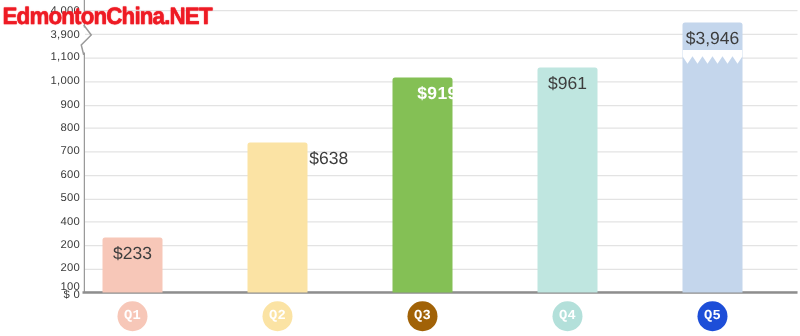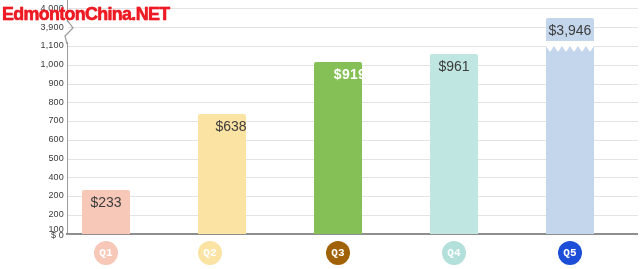--- a/index.html
+++ b/index.html
@@ -149,22 +149,22 @@
       <polyline points="5,0 11,8 3,16 5,24" fill="none" stroke="#9a9a9a" stroke-width="1.2"></polyline>
     </svg>
   </div>
   <div id="axis-baseline"></div>
 
   <div id="bars-layer">
       <div style="position: absolute; left: 82px; top: 190.312px; width: 48px; height: 43.6875px; background: rgb(247, 199, 184); border-radius: 2px 2px 0px 0px;"></div>
       <div class="bar-value" style="left: 82px; width: 48px; top: 197.312px; color: rgb(61, 61, 61);">$233</div>
       <div class="cat-badge" style="left: 94px; background: rgb(247, 199, 184);">Q1</div>
       <div style="position: absolute; left: 198px; top: 114.375px; width: 48px; height: 119.625px; background: rgb(251, 227, 164); border-radius: 2px 2px 0px 0px;"></div>
-      <div class="bar-value" style="left: 182px; width: 32px; top: 121.375px; color: rgb(61, 61, 61); padding-left: 33px;">$638</div>
-      <div class="cat-badge" style="left: 198px; background: rgb(251, 227, 164);">Q2</div>
+      <div class="bar-value" style="left: 214px; width: 32px; top: 121.375px; color: rgb(61, 61, 61); padding-left: 33px;">$638</div>
+      <div class="cat-badge" style="left: 210px; background: rgb(251, 227, 164);">Q2</div>
       <div style="position: absolute; left: 314px; top: 61.6875px; width: 48px; height: 172.312px; background: rgb(132, 192, 85); border-radius: 2px 2px 0px 0px;"></div>
       <div class="bar-value inside-white" style="left: 314px; width: 72px; top: 68.6875px; color: rgb(255, 255, 255);">$919</div>
       <div class="cat-badge" style="left: 326px; background: #a16207;">Q3</div>
       <div style="position: absolute; left: 430px; top: 53.8125px; width: 48px; height: 180.188px; background: rgb(191, 230, 224); border-radius: 2px 2px 0px 0px;"></div>
       <div class="bar-value" style="left: 430px; width: 48px; top: 60.8125px; color: rgb(61, 61, 61);">$961</div>
       <div class="cat-badge" style="left: 442px; background: rgb(179, 224, 218);">Q4</div>
       <div style="position: absolute; left: 546px; top: 18.26px; width: 48px; height: 215.74px; background: rgb(196, 214, 236); border-radius: 2px 2px 0px 0px;"></div>
       <div class="break-zig" style="left: 546px; top: 40.26px;"><svg width="48" height="13" viewBox="0 0 48 13" preserveAspectRatio="none">
           <path d="M0,0 L48,0 L48,5 L44,11 L40,5 L36,11 L32,5 L28,11 L24,5 L20,11 L16,5 L12,11 L8,5 L4,11 L0,5 Z" fill="#ffffff"></path>
         </svg></div>

